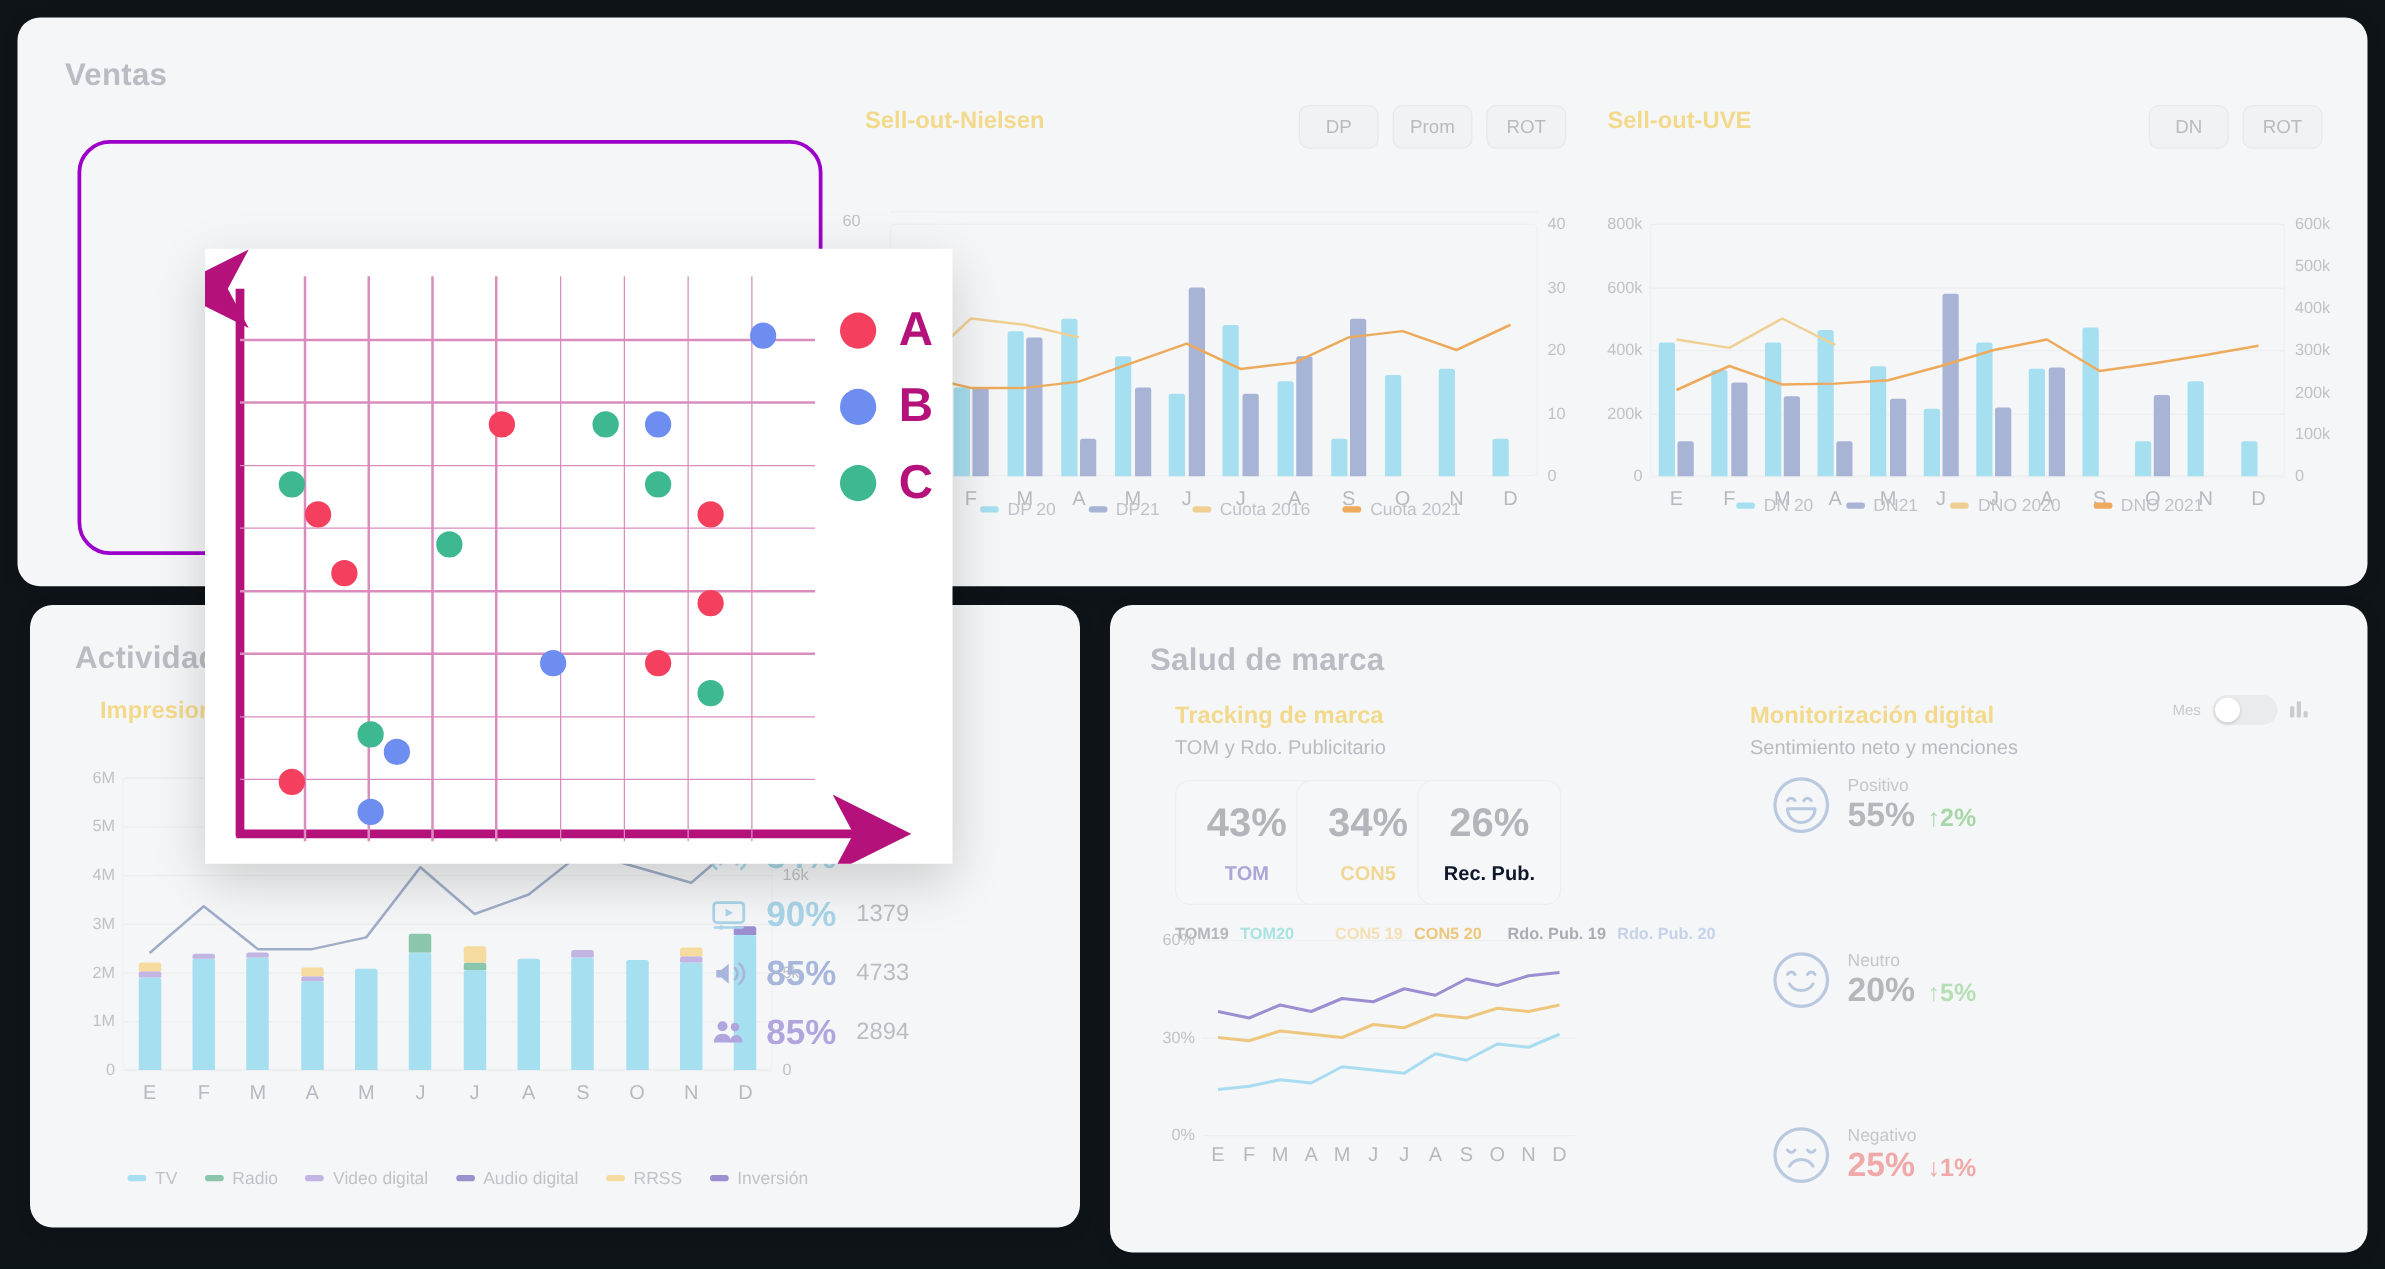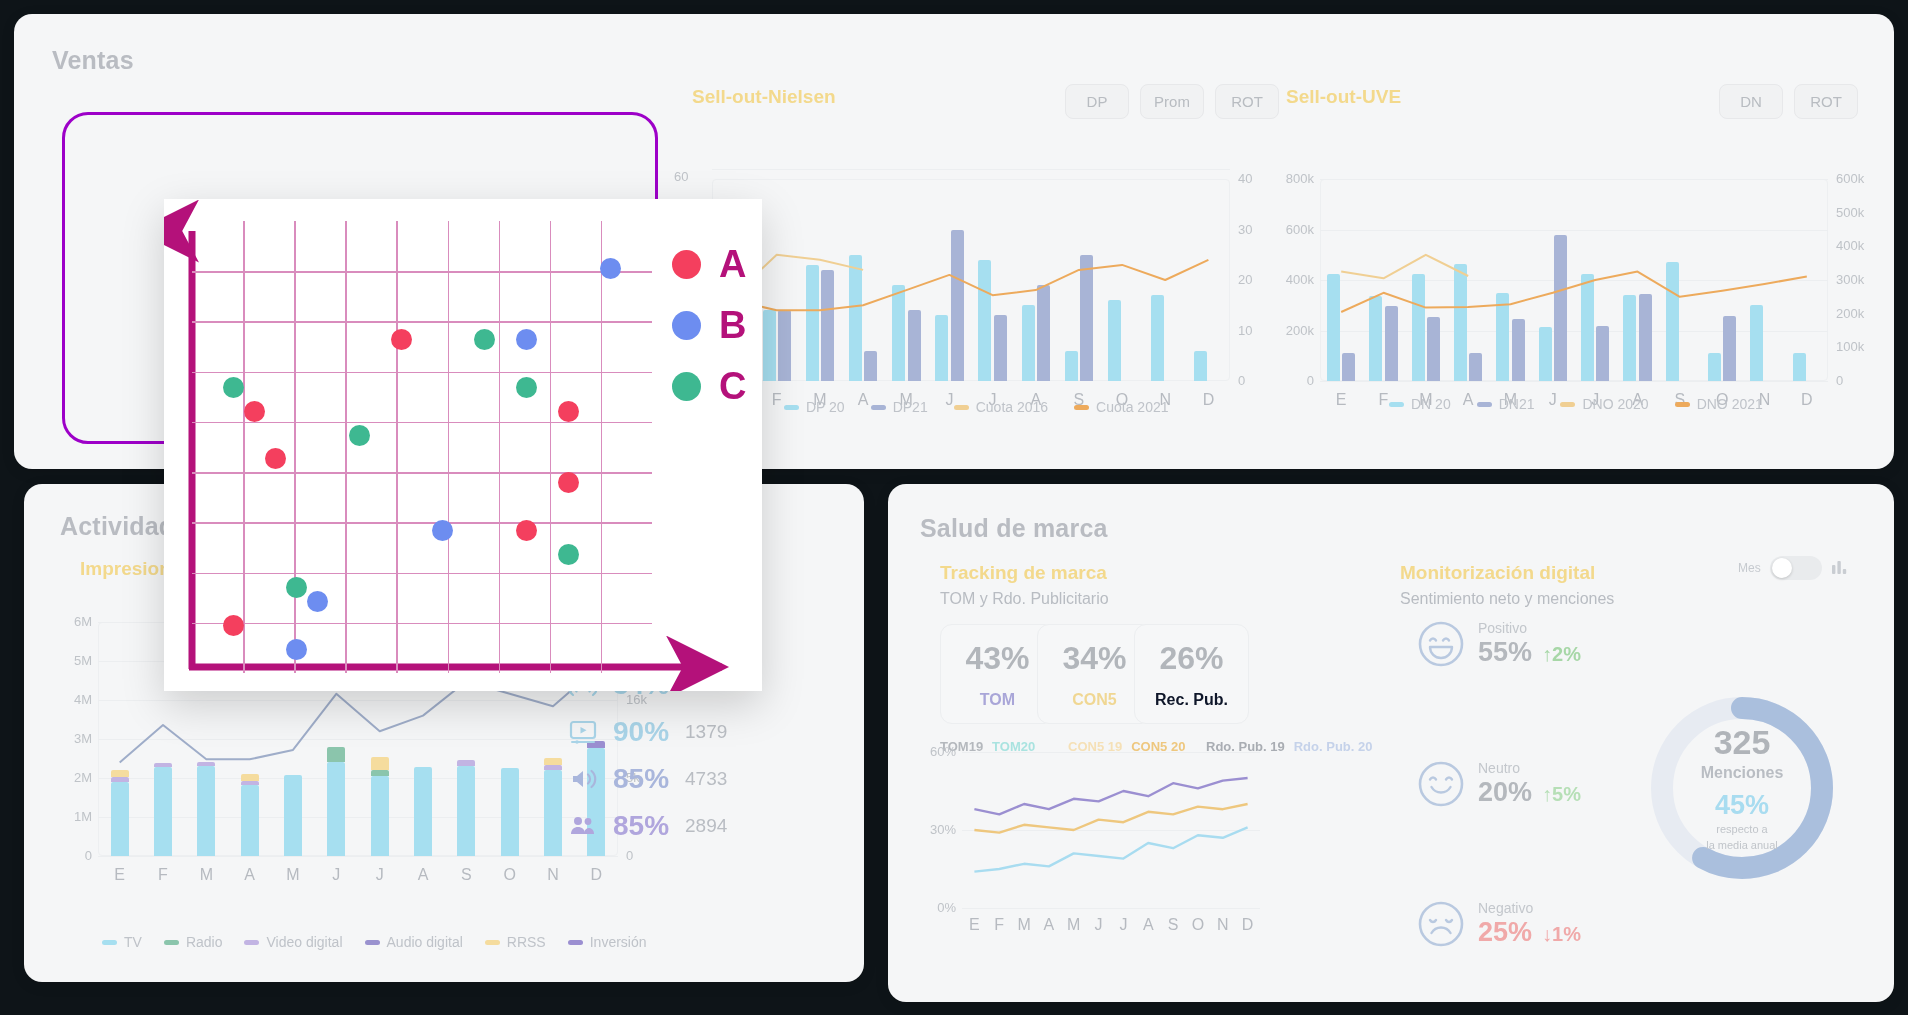--- a/index.html
+++ b/index.html
@@ -34,21 +34,21 @@
 
   
   #nielsen-title { position:absolute; left:678px; top:72px; }
   #uve-title { position:absolute; left:1272px; top:72px; }
 
   .btn-row { position:absolute; display:flex; gap:11px; }
   .pill {
     background:#f1f2f3; border:1px solid #e7e8ea; border-radius:8px;
     color:#b8bcc1; font-size:15px; padding:8px 0; width:64px; text-align:center;
   }
-  #nielsen-btns { left:1051px; top:70px;align-items:flex-end; }
+  #nielsen-btns { left:1025px; top:70px;align-items:flex-end; }
   #uve-btns { left:1705px; top:70px; }
 
   
   .chart { position:absolute; }
   .axis-lbl { position:absolute; color:#bfc3c8; font-size:13px; }
   .xcat { position:absolute; color:#b6bac0; font-size:16px; text-align:center; width:24px; }
   .bar { position:absolute; bottom:0; border-radius:2px 2px 0 0; }
   .legend { position:absolute; display:flex; gap:26px; align-items:center; }
   .legend-item { display:flex; gap:7px; align-items:center; color:#bfc3c9; font-size:14px; }
   .swatch { width:15px; height:5px; border-radius:3px; display:inline-block; }
@@ -541,33 +541,20 @@
         <div style="display: flex; flex-direction: column; gap: 1px;">
           <span class="senti-lbl">Negativo</span>
           <div style="display: flex; align-items: baseline; gap: 10px;">
             <span class="senti-val" style="color: rgb(240, 169, 169);">25%</span>
             <span class="senti-delta" style="color: rgb(240, 169, 169);">↓1%</span>
           </div>
         </div>
       </div>
     </div>
 
-  <div id="donut-wrap">
-    <svg width="196" height="196" viewBox="0 0 196 196">
-      <circle cx="98" cy="98" r="80" fill="none" stroke="#e7ebf2" stroke-width="22"></circle>
-      <circle id="donut-arc" cx="98" cy="98" r="80" fill="none" stroke="#aabfdd" stroke-width="22" stroke-linecap="round" transform="rotate(-90 98 98)" stroke-dasharray="291.5397982531328 502.6548245743669"></circle>
-    </svg>
-    <div id="donut-center">
-      <div id="donut-num">325</div>
-      <div id="donut-men">Menciones</div>
-      <div id="donut-pct">45%</div>
-      <div class="donut-sub">respecto a</div>
-      <div class="donut-sub">la media anual</div>
-    </div>
-  </div>
 
   <div id="scatter">
     <svg id="scatter-arrows" width="598" height="492" viewBox="0 0 598 492" style="position:absolute;left:0;top:0;">
       <defs>
         <marker id="ah-up" markerWidth="9" markerHeight="9" refX="4.5" refY="8" orient="auto">
           <path d="M0,9 L4.5,0 L9,9 L4.5,6.6 Z" fill="#b4117a"></path>
         </marker>
         <marker id="ah-rt" markerWidth="9" markerHeight="9" refX="8" refY="4.5" orient="auto">
           <path d="M0,0 L9,4.5 L0,9 L2.4,4.5 Z" fill="#b4117a"></path>
         </marker>

